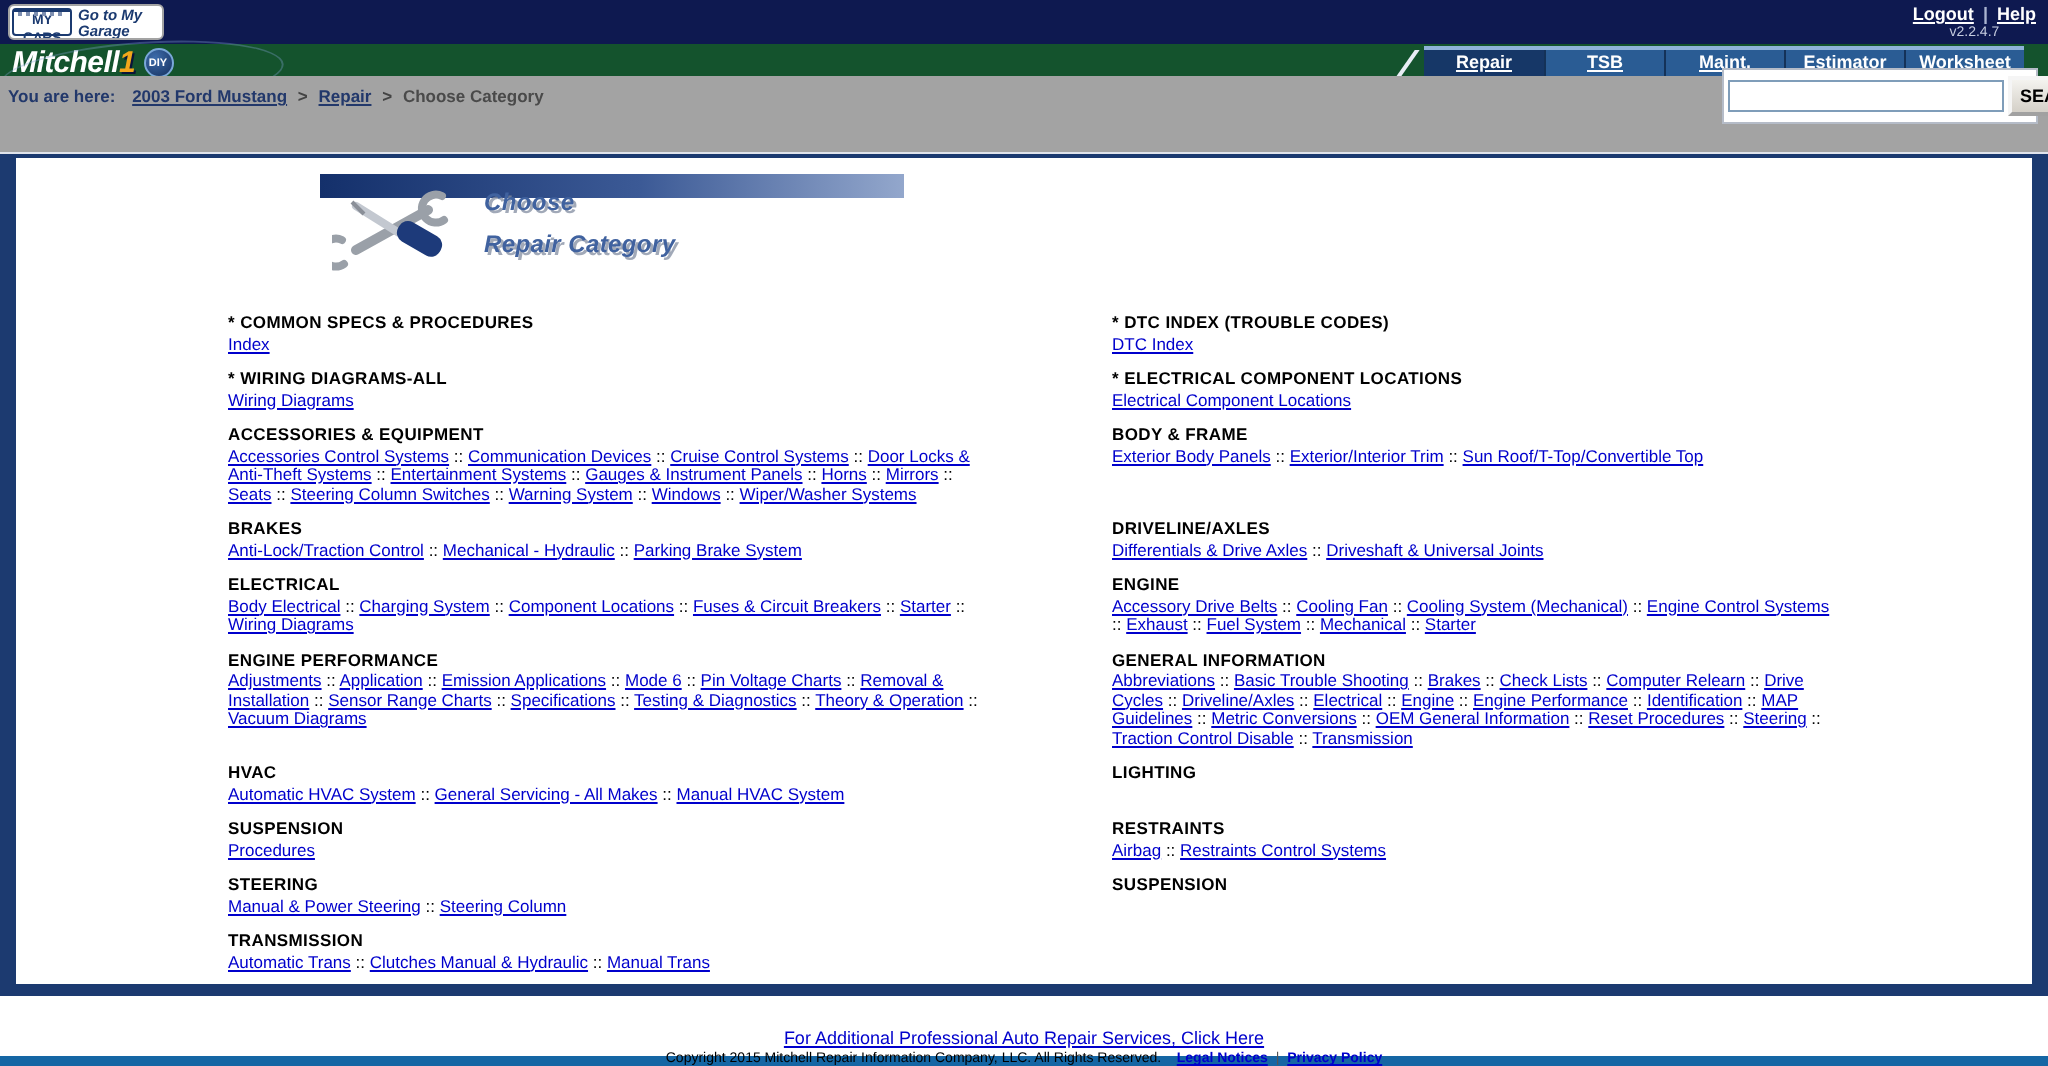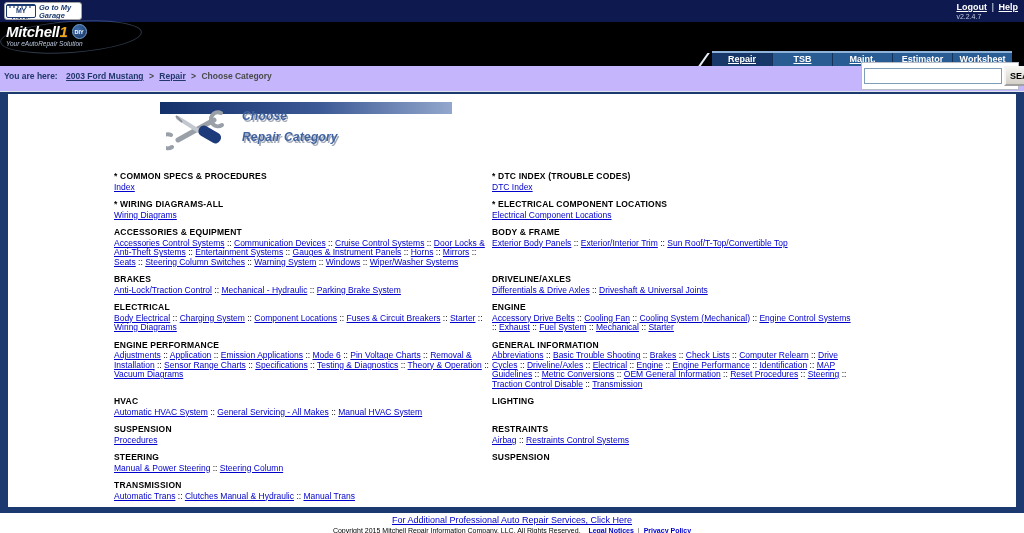--- a/index.html
+++ b/index.html
@@ -8,28 +8,28 @@
 
   
   .topbar { height:22px; background:#0e1950; display:flex; justify-content:space-between; align-items:flex-start; padding:2px 6px 0 4px; }
   .garage-btn { display:flex; background:#fff; border:1px solid #a3a3a3; border-radius:3px; height:18px; cursor:pointer; overflow:hidden; }
   .plate { width:30px; border:1px solid #1b3a70; border-radius:2px; margin:1px; display:flex; flex-direction:column; }
   .plate-top { height:4px; border-bottom:1px solid #1b3a70; position:relative; }
   .plate-top::after { content:''; position:absolute; left:2px; right:2px; top:1px; height:2px;
      background:repeating-linear-gradient(90deg,#7e8fb0 0 2px,transparent 2px 4px); }
   .plate-text { font-size:7px; font-weight:bold; color:#1b3a70; text-align:center; line-height:9px; letter-spacing:-0.2px; }
   .garage-label { width:44px; font-size:7.5px; font-weight:bold; font-style:italic; color:#1b3a70; line-height:8px; padding:1px 2px; }
-  .top-right { text-align:left; }
+  .top-right { text-align:center; }
   .top-links { font-size:9px; font-weight:bold; color:#fff; }
   .top-links a { color:#fff; text-decoration:underline; cursor:pointer; }
   .top-links .sep { color:#aab4d0; margin:0 2px; }
   .version { font-size:7px; color:#c6cde0; margin-top:1px; }
 
   
-  .header { height:44px; background:#000000; position:relative; }
+  .header { height:16px; background:#14532d; position:relative; }
   .logo { position:absolute; left:6px; top:1px; }
   .logo::after { content:''; position:absolute; left:-6px; top:-2px; width:140px; height:30px;
      border:1px solid rgba(130,160,210,0.35); border-radius:50%; transform:rotate(-4deg); pointer-events:none; }
   .logo-row { display:flex; align-items:center; }
   .logo-text { font-size:15px; font-weight:bold; font-style:italic; color:#fff; letter-spacing:-0.3px; }
   .logo-one { color:#f2a71b; text-shadow:1px 1px 0 #0a143a; }
   .diy-badge { width:15px; height:15px; margin-left:4px; border:1px solid #7aa7d8; border-radius:50%;
      background:radial-gradient(circle at 35% 30%, #3d6cab, #16305e); color:#fff; font-size:5.5px; font-weight:bold;
      display:flex; align-items:center; justify-content:center; }
   .tagline { font-size:6.5px; color:#b8c6de; font-style:italic; margin-top:0px; }
@@ -37,21 +37,21 @@
   .tabs-wrap { position:absolute; right:12px; bottom:0; display:flex; align-items:flex-end; }
   .slash { width:16px; height:13px; position:relative; overflow:hidden; margin-right:1px; }
   .slash::before { content:''; position:absolute; left:7px; top:-3px; width:2px; height:22px; background:#e8edf5; transform:rotate(35deg); }
   .tabs { display:flex; border-top:2px solid #8fb2d9; background:#2a5c94; }
   .tab { width:60px; height:13px; line-height:13px; text-align:center; color:#fff; font-weight:bold; font-size:9px;
      text-decoration:underline; border-left:1px solid #143258; cursor:pointer; }
   .tab:first-child { border-left:none; }
   .tab.active { background:#163767; }
 
   
-  .crumb-row { height:26px; background:#c4b5fd; position:relative; border-bottom:1px solid #e0e4ec; }
+  .crumb-row { height:39px; background:#a3a3a3; position:relative; border-bottom:1px solid #e0e4ec; }
   .breadcrumb { padding:5px 0 0 4px; font-size:8.5px; color:#333; }
   .crumb-prefix { font-weight:bold; color:#22386b; margin-right:6px; }
   .crumb-link { font-weight:bold; color:#22386b; text-decoration:underline; cursor:pointer; }
   .crumb-sep { color:#444; font-weight:bold; margin:0 3px; }
   .crumb-current { font-weight:bold; color:#4a4a4a; }
   .search-panel { position:absolute; top:-4px; right:5px; width:158px; height:28px; background:#fff;
      border:1px solid #b5bcc8; display:flex; align-items:center; padding:0 2px; z-index:5; }
   .search-input { flex:1; height:16px; border:1px solid #7f9db9; font-size:10px; padding:0 2px; outline:none; }
   .search-btn { margin-left:2px; height:20px; font-size:9px; font-weight:bold; color:#000;
      background:linear-gradient(#f4f3ef,#d4d0c8); border:2px outset #f5f5f5; padding:0 4px; cursor:pointer;
@@ -60,28 +60,28 @@
   
   .content { margin:0 6px; height:417px; background:#fff; border:2px solid #1b3a70; overflow:hidden; }
   .banner { position:relative; height:58px; margin-top:6px; }
   .banner-band { position:absolute; left:152px; top:2px; width:292px; height:12px;
      background:linear-gradient(90deg,#14306b,#3c5a96 55%,#93a7cc); }
   .banner-inner { position:absolute; left:158px; top:6px; display:flex; align-items:flex-start; }
   .tools-icon { margin-top:2px; }
   .title { margin-left:14px; font-size:12px; line-height:21px; font-weight:bold; font-style:italic;
      color:#40629f; text-shadow:1.5px 1.5px 0 rgba(130,140,160,0.75); letter-spacing:0.2px; }
 
-  .cat-grid { display:grid; grid-template-columns:378px 362px; margin:14px 0 0 106px; }
+  .cat-grid { display:grid; grid-template-columns:378px 362px; column-gap:64px; margin:14px 0 0 106px; }
   .cat-cell { margin-bottom:8px; }
   .cat-heading { font-size:8.5px; font-weight:bold; color:#000; line-height:9.5px; margin-bottom:1px; letter-spacing:0.2px; }
   .cat-links { font-size:8.5px; line-height:9.5px; color:#000; }
   .cat-link { color:#0000cc; text-decoration:underline; cursor:pointer; }
 
   
-  .footer { margin-top:4px; height:30px; background:#fff; text-align:center; padding-top:2px; }
+  .footer { margin-top:4px; height:30px; background:#fff; text-align:center; padding-top:16px; }
   .footer-promo { display:block; font-size:9px; color:#0000cc; text-decoration:underline; cursor:pointer; }
   .footer-copy { font-size:7px; color:#000; margin-top:2px; }
   .footer-copy a { color:#0000cc; text-decoration:underline; font-weight:bold; cursor:pointer; }
   .footer-copy .fsep { color:#555; margin:0 2px; }
   .footer-top { display:inline-block; font-size:10px; font-weight:bold; color:#0000cc; text-decoration:underline; margin-top:1px; cursor:pointer; }
   .bottom-band { height:8px; background:#1566a4; }
 </style>
 </head>
 <body>
 

